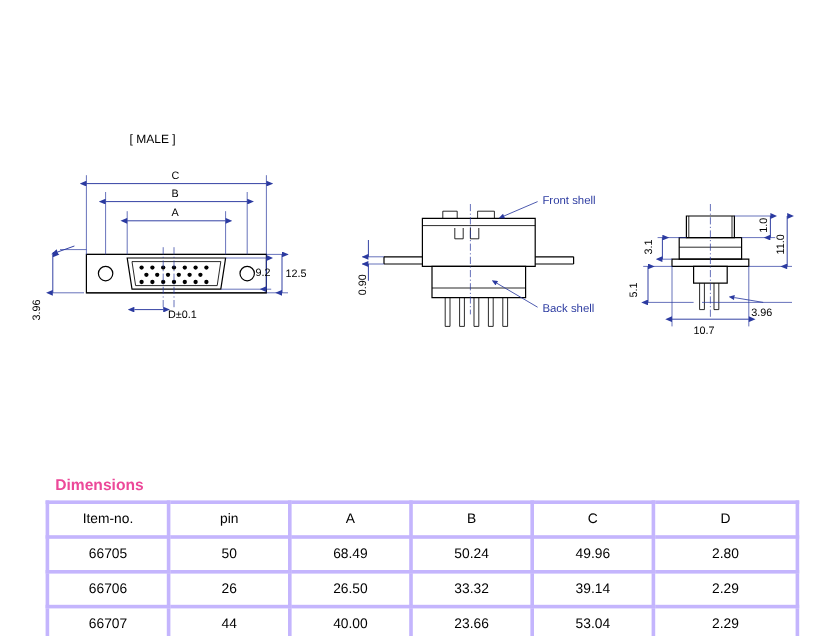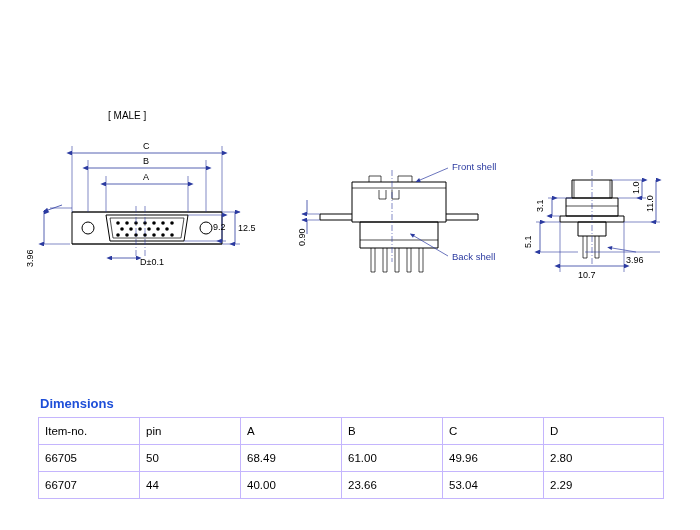--- a/index.html
+++ b/index.html
@@ -80,33 +80,33 @@
   
   .table-wrap {
     position: absolute;
     left: 38px;
     top: 396px;
     width: 625px;
   }
   .table-title {
     font-size: 13px;
     font-weight: bold;
-    margin: 0 0 6px 2px;
-    color: #1d4ed8;
+    margin: 0 0 6px 8px;
+    color: #ec4899;
   }
   table.dims {
     border-collapse: collapse;
     width: 625px;
     table-layout: fixed;
   }
   table.dims th, table.dims td {
-    border: 1px solid #c4b5fd;
+    border: 3px solid #c4b5fd;
     font-size: 11.5px;
     font-weight: normal;
-    text-align: left;
+    text-align: center;
     padding: 4px 6px;
     height: 18px;
     color: #000;
   }
   table.dims th { font-weight: normal; }
   table.dims col.c0 { width: 101px; }
   table.dims col.c1 { width: 101px; }
   table.dims col.c2 { width: 101px; }
   table.dims col.c3 { width: 101px; }
   table.dims col.c4 { width: 101px; }
@@ -353,23 +353,31 @@
           <th>B</th>
           <th>C</th>
           <th>D</th>
         </tr>
       </thead>
       <tbody>
         <tr>
           <td>66705</td>
           <td>50</td>
           <td>68.49</td>
-          <td>61.00</td>
+          <td>50.24</td>
           <td>49.96</td>
           <td>2.80</td>
+        </tr>
+        <tr>
+          <td>66706</td>
+          <td>26</td>
+          <td>26.50</td>
+          <td>33.32</td>
+          <td>39.14</td>
+          <td>2.29</td>
         </tr>
         <tr>
           <td>66707</td>
           <td>44</td>
           <td>40.00</td>
           <td>23.66</td>
           <td>53.04</td>
           <td>2.29</td>
         </tr>
       </tbody>

